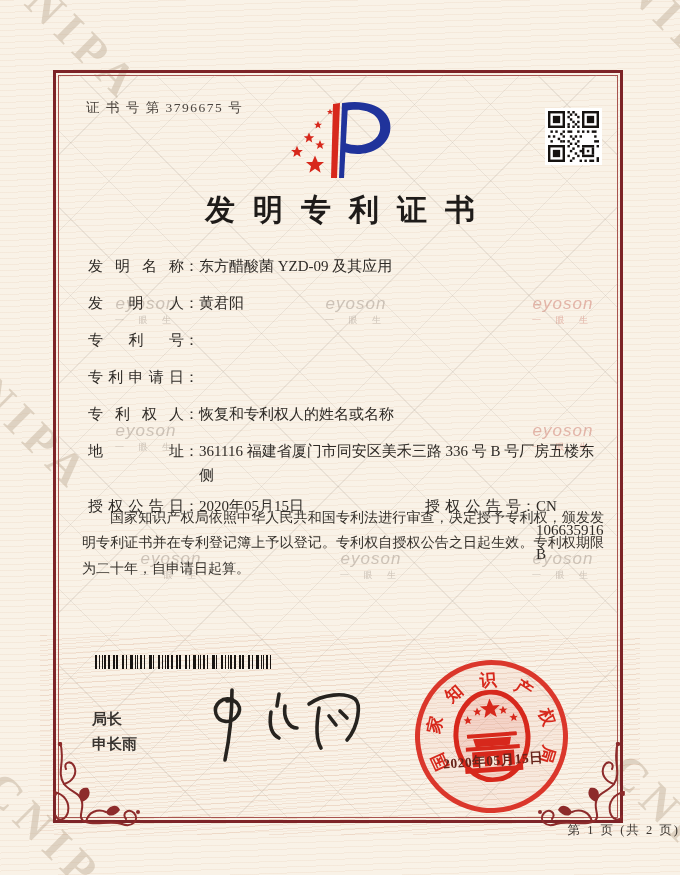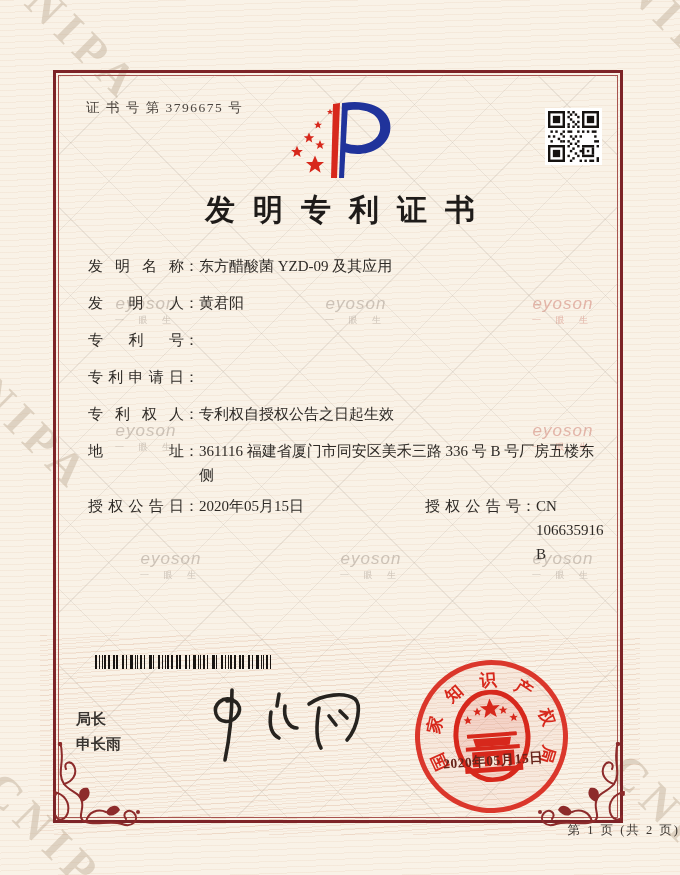--- a/index.html
+++ b/index.html
@@ -57,21 +57,21 @@
   .bodytext{position:absolute;left:82px;top:505px;width:522px;font-size:14px;line-height:25.4px;
     text-align:justify;color:#34302b;}
   .bodytext p{margin:0 0 4px 0;text-indent:2em;}
   
   .barcode{position:absolute;left:95px;top:655px;width:176px;height:14px;
     background-image:
       repeating-linear-gradient(90deg,#191512 0 2px,rgba(0,0,0,0) 2px 4px,#191512 4px 5px,rgba(0,0,0,0) 5px 9px),
       repeating-linear-gradient(90deg,#191512 0 1px,rgba(0,0,0,0) 1px 7px);
   }
   
-  .officer{position:absolute;left:76px;top:706px;font-family:"Liberation Sans",sans-serif;
+  .officer{position:absolute;left:92px;top:706px;font-family:"Liberation Sans",sans-serif;
     font-size:15px;font-weight:600;color:#3a3531;line-height:25px;}
   .autograph{position:absolute;left:195px;top:686px;}
   
   .seal{position:absolute;left:415px;top:660px;width:153px;height:153px;transform:rotate(-4deg);}
   .seal-ring{position:absolute;inset:0;border:5px solid rgba(216,40,28,0.92);border-radius:50%;
     background:radial-gradient(circle, rgba(230,120,100,0.07) 60%, rgba(230,120,100,0.12) 100%);box-sizing:border-box;}
   .seal-char{position:absolute;font-size:17px;font-weight:700;color:#d7281c;
     transform:translate(-50%,-50%);font-family:"Liberation Serif",serif;}
   .seal-emblem{position:absolute;left:38px;top:30px;}
   .seal-date{position:absolute;left:0;right:0;top:92px;text-align:center;
@@ -285,40 +285,41 @@
       <span class="flabel">专利号</span>
         <span class="fcolon">：</span>
     </div>
     <div class="field-row">
       <span class="flabel">专利申请日</span>
         <span class="fcolon">：</span>
     </div>
     <div class="field-row">
       <span class="flabel">专利权人</span>
         <span class="fcolon">：</span>
-      <span class="fvalue">专利权自授权公告之日起生效</span>
+      <span class="fvalue">恢复和专利权人的姓名或名称</span>
     </div>
     <div class="field-row addr">
       <span class="flabel">地址</span>
         <span class="fcolon">：</span>
       <span class="fvalue">361116 福建省厦门市同安区美禾三路 336 号 B 号厂房五楼东侧</span>
     </div>
     <div class="field-row">
       <span class="flabel">授权公告日</span>
         <span class="fcolon">：</span>
       <span class="fvalue short">2020年05月15日</span>
       <span class="pair2">
         <span class="flabel">授权公告号</span>
           <span class="fcolon">：</span>
         <span class="fvalue">CN 106635916 B</span>
       </span>
     </div>
   </div>
 
   <div class="bodytext">
+    <p>国家知识产权局依照中华人民共和国专利法进行审查，决定授予专利权，颁发发明专利证书并在专利登记簿上予以登记。专利权自授权公告之日起生效。专利权期限为二十年，自申请日起算。</p>
   </div>
 
   <div class="barcode"></div>
 
   <div class="officer">
     <div>局长</div>
     <div>申长雨</div>
   </div>
 
   <svg class="autograph" width="170" height="80" viewBox="0 0 170 80">

